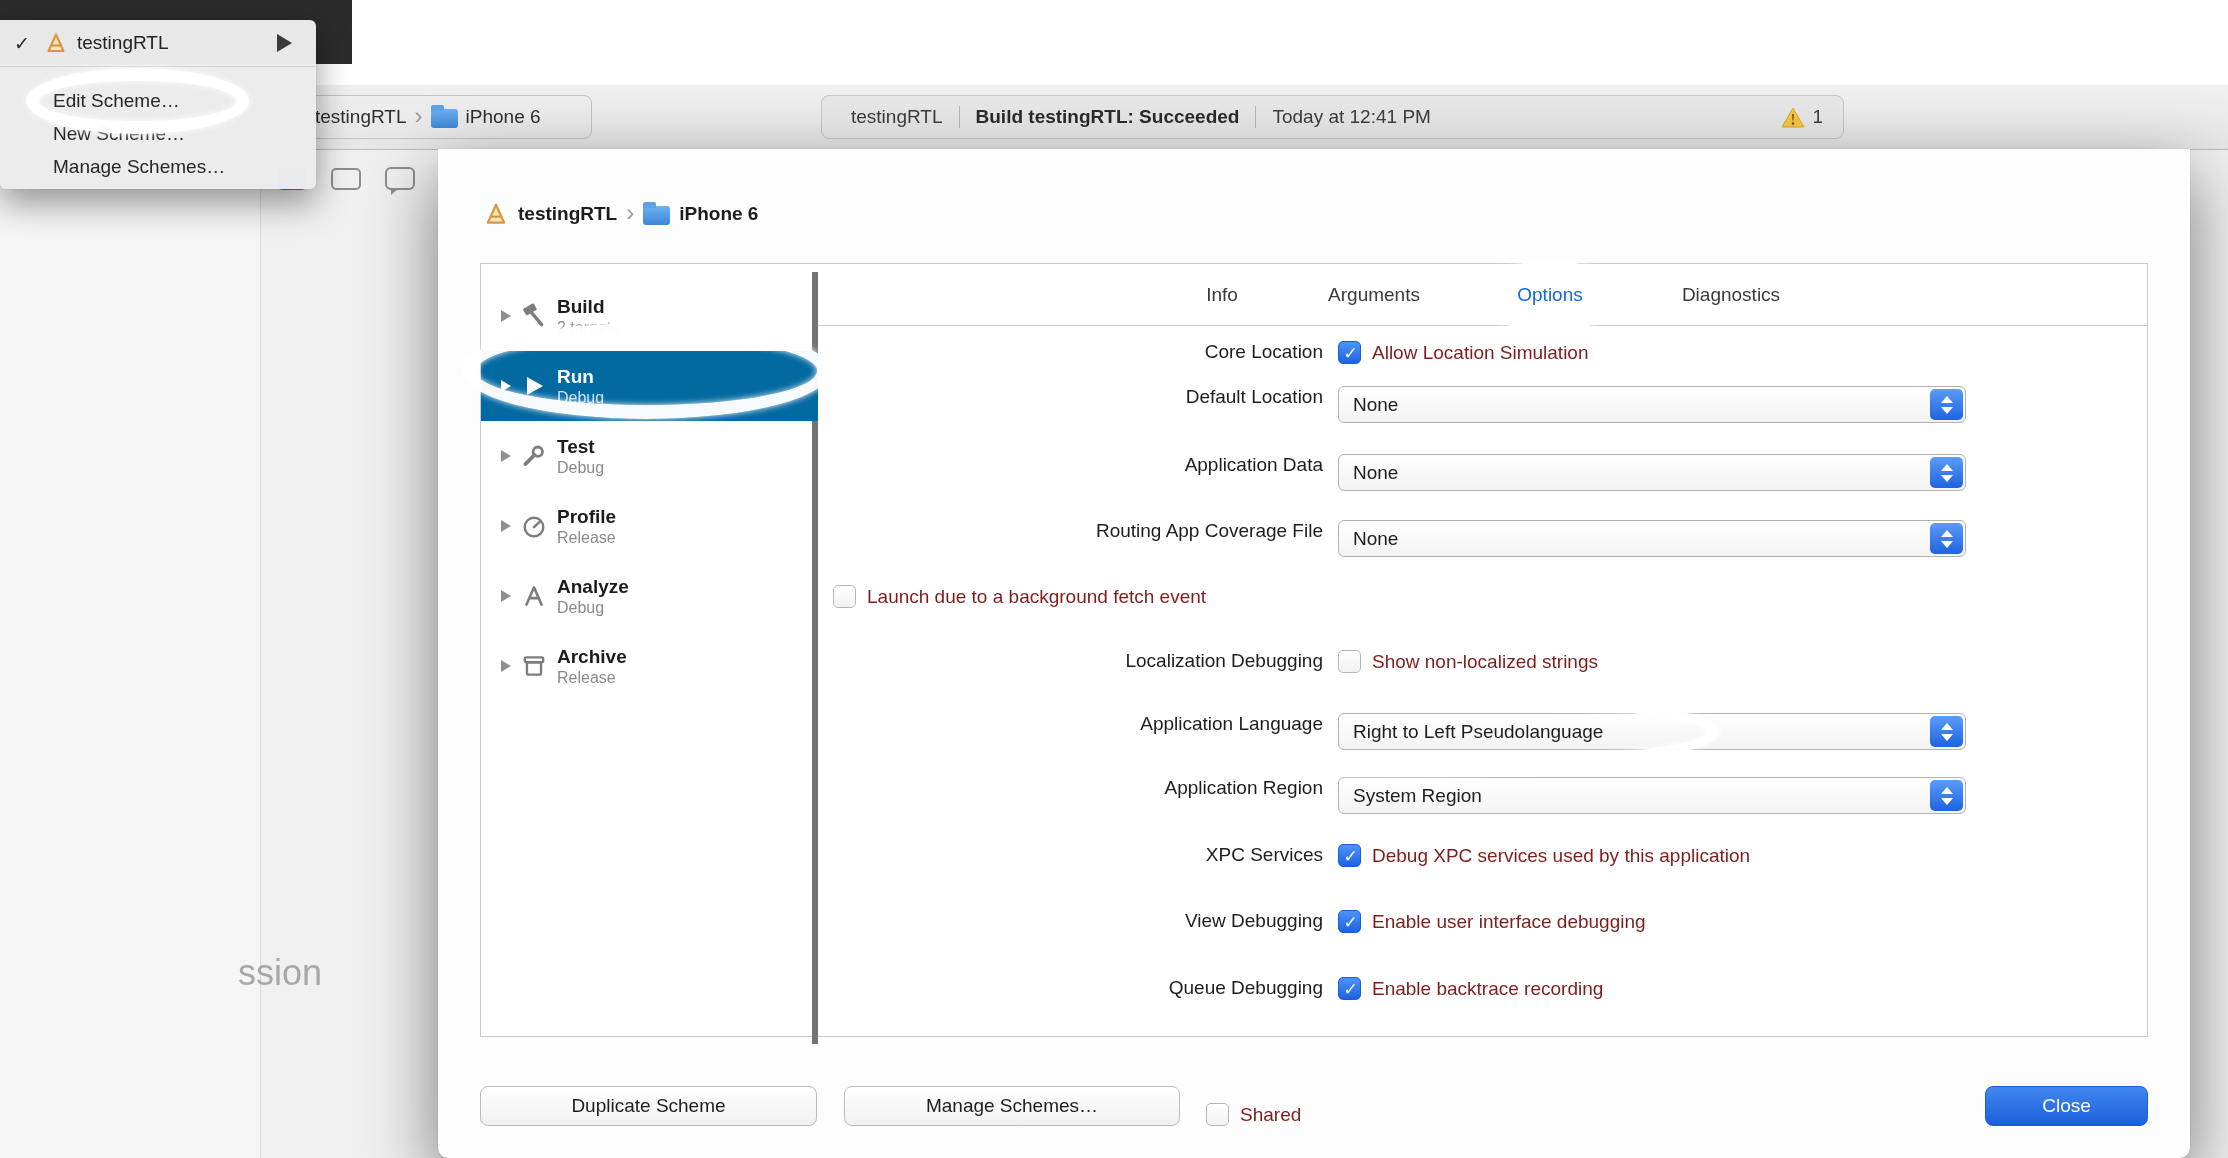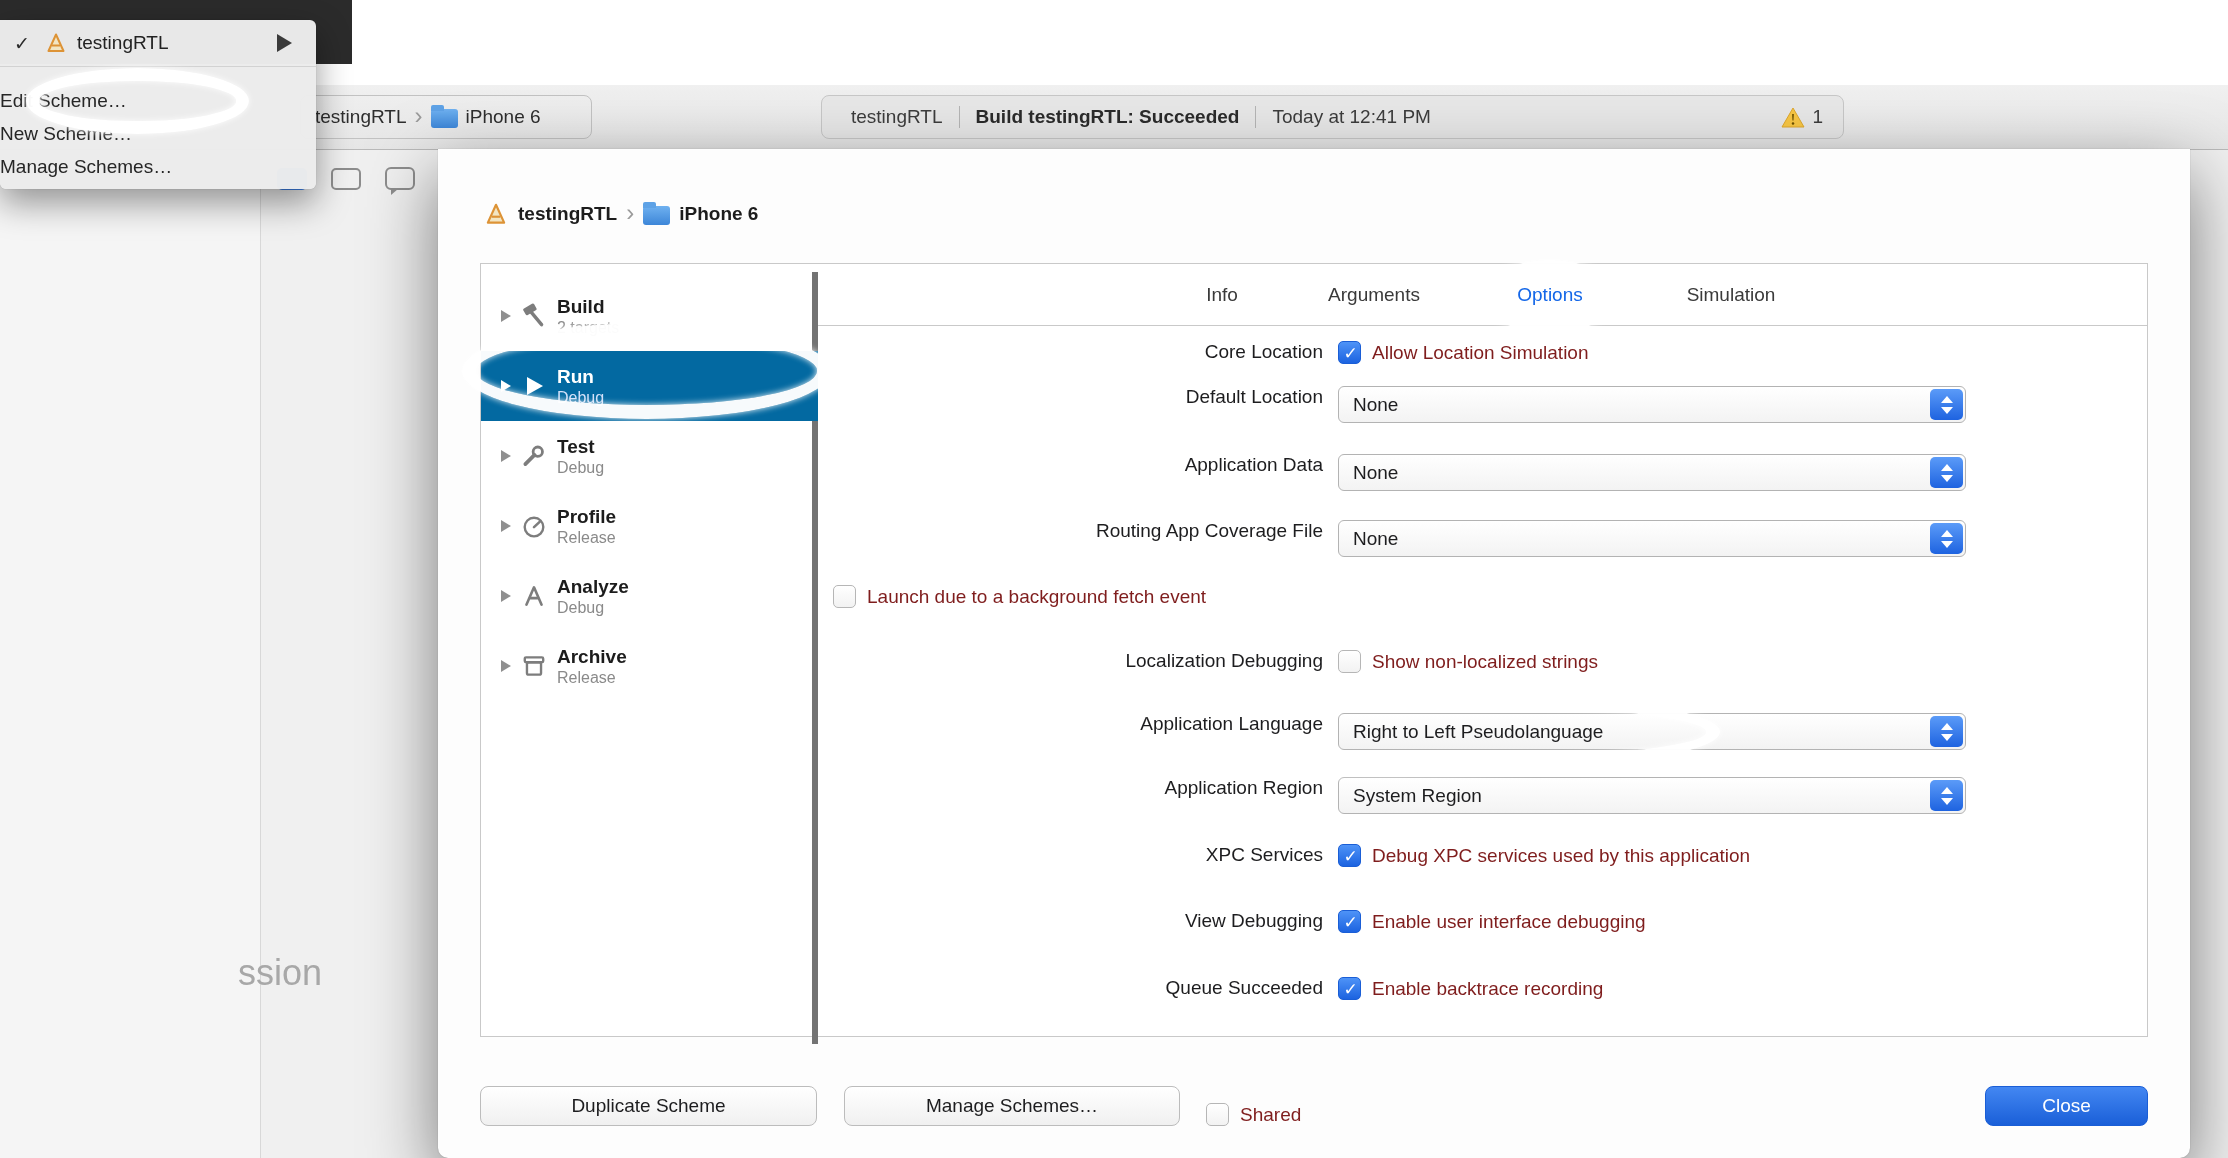--- a/index.html
+++ b/index.html
@@ -32,21 +32,21 @@
   .dark-rect{position:absolute;left:0;top:0;width:352px;height:64px;background:#2b2b2b;z-index:5}
 
   
   .menu{position:absolute;left:0;top:20px;width:316px;height:169px;background:rgba(236,236,236,0.98);border-radius:0 6px 6px 6px;box-shadow:0 14px 34px rgba(0,0,0,.4),0 0 1px rgba(0,0,0,.3);z-index:30}
   .menu-header{position:absolute;left:0;top:0;width:100%;height:46px;display:flex;align-items:center}
   .menu-check{margin-left:14px;width:22px;font-size:19px;color:#2b2b2b}
   .menu-scheme-icon{margin-left:6px;width:28px;display:flex;justify-content:center}
   .menu-scheme-label{margin-left:7px;font-size:19px;color:#222}
   .menu-play{position:absolute;right:24px;top:14px;width:0;height:0;border-left:15px solid #3a3a3a;border-top:9px solid transparent;border-bottom:9px solid transparent}
   .menu-sep{position:absolute;left:0;top:46px;width:100%;height:1px;background:#d2d2d2}
-  .menu-item{position:absolute;left:0;width:100%;height:33px;line-height:33px;box-sizing:border-box;font-size:19px;color:#262626}
+  .menu-item{position:absolute;left:0;width:100%;height:33px;line-height:33px;padding-left:53px;box-sizing:border-box;font-size:19px;color:#262626}
 
   
   .sheet{position:absolute;left:438px;top:149px;width:1752px;height:1009px;background:#fdfdfd;border-radius:0 0 10px 10px;box-shadow:0 25px 70px rgba(0,0,0,.5),0 0 1px rgba(0,0,0,.35);z-index:10}
   .sheet-header{position:absolute;left:45px;top:52px;display:flex;align-items:center;gap:9px;font-size:19px;color:#1c1c1c}
   .sheet-header .name{font-weight:bold}
   .inner-box{position:absolute;left:42px;top:114px;width:1668px;height:774px;border:1px solid #c9c9c9;background:#ffffff;box-sizing:border-box}
 
   
   .sb{position:absolute;left:0;top:8px;width:337px;height:100%;border-right:6px solid #737373;box-sizing:border-box}
   .sb-item{position:absolute;left:0;width:337px;height:70px;display:flex;align-items:center;color:#7d7d7d}
@@ -233,21 +233,21 @@
           <div class="sb-name">Archive</div>
           <div class="sb-detail">Release</div>
         </div>
       </div>
     </div>
 
     <div class="tabbar">
       <span class="tab" style="left:404px">Info</span>
       <span class="tab" style="left:556px">Arguments</span>
       <span class="tab selected" style="left:732px">Options</span>
-      <span class="tab" style="left:913px">Simulation</span>
+      <span class="tab" style="left:913px">Diagnostics</span>
     </div>
 
     <div class="form-row" style="top:77px">
       <span class="row-label">Core Location</span>
       <span class="row-control">
         <span class="checkbox checked"></span>
         <span class="check-label">Allow Location Simulation</span>
       </span>
     </div>
 
@@ -341,21 +341,21 @@
 
     <div class="form-row" style="top:646px">
       <span class="row-label">View Debugging</span>
       <span class="row-control">
         <span class="checkbox checked"></span>
         <span class="check-label">Enable user interface debugging</span>
       </span>
     </div>
 
     <div class="form-row" style="top:713px">
-      <span class="row-label">Queue Succeeded</span>
+      <span class="row-label">Queue Debugging</span>
       <span class="row-control">
         <span class="checkbox checked"></span>
         <span class="check-label">Enable backtrace recording</span>
       </span>
     </div>
   </div>
 
   <div class="btn" style="left:42px;width:337px">
       <span>Duplicate Scheme</span>
     </div>

